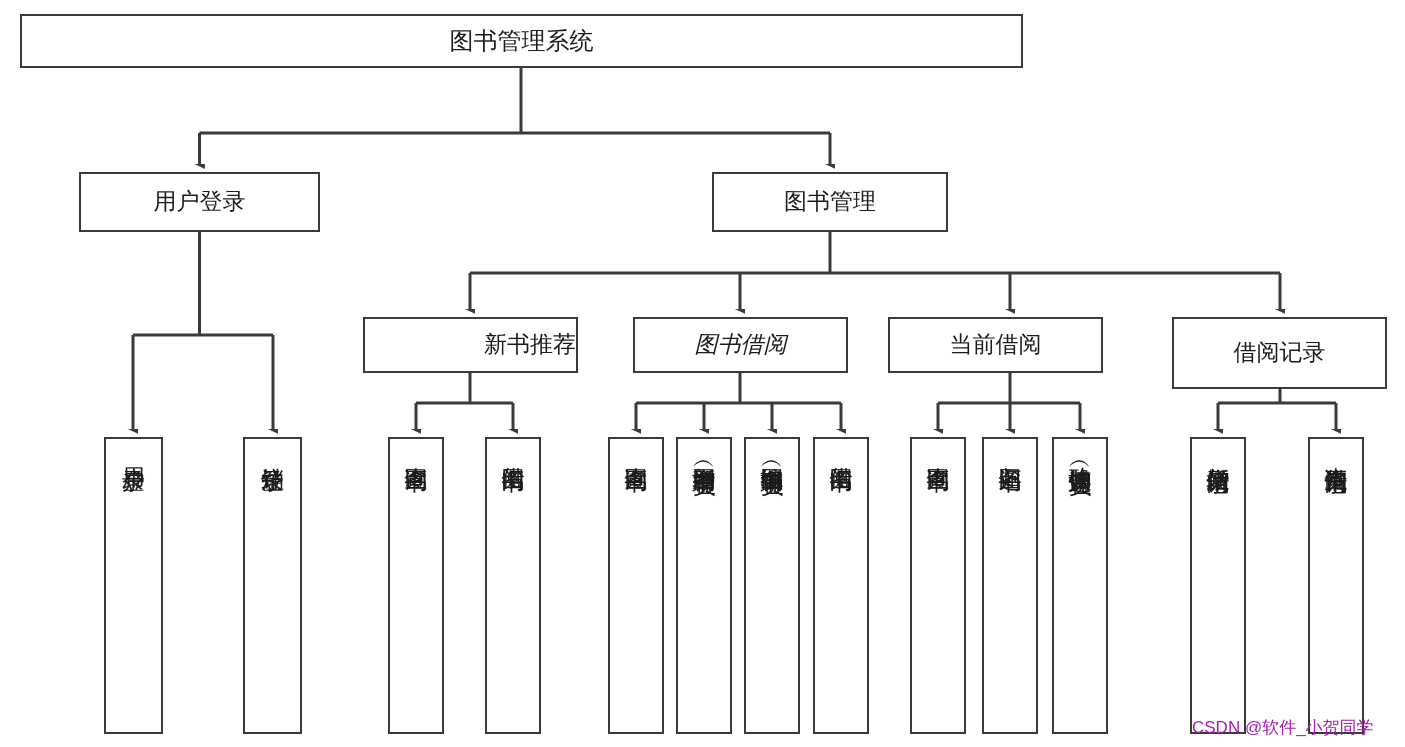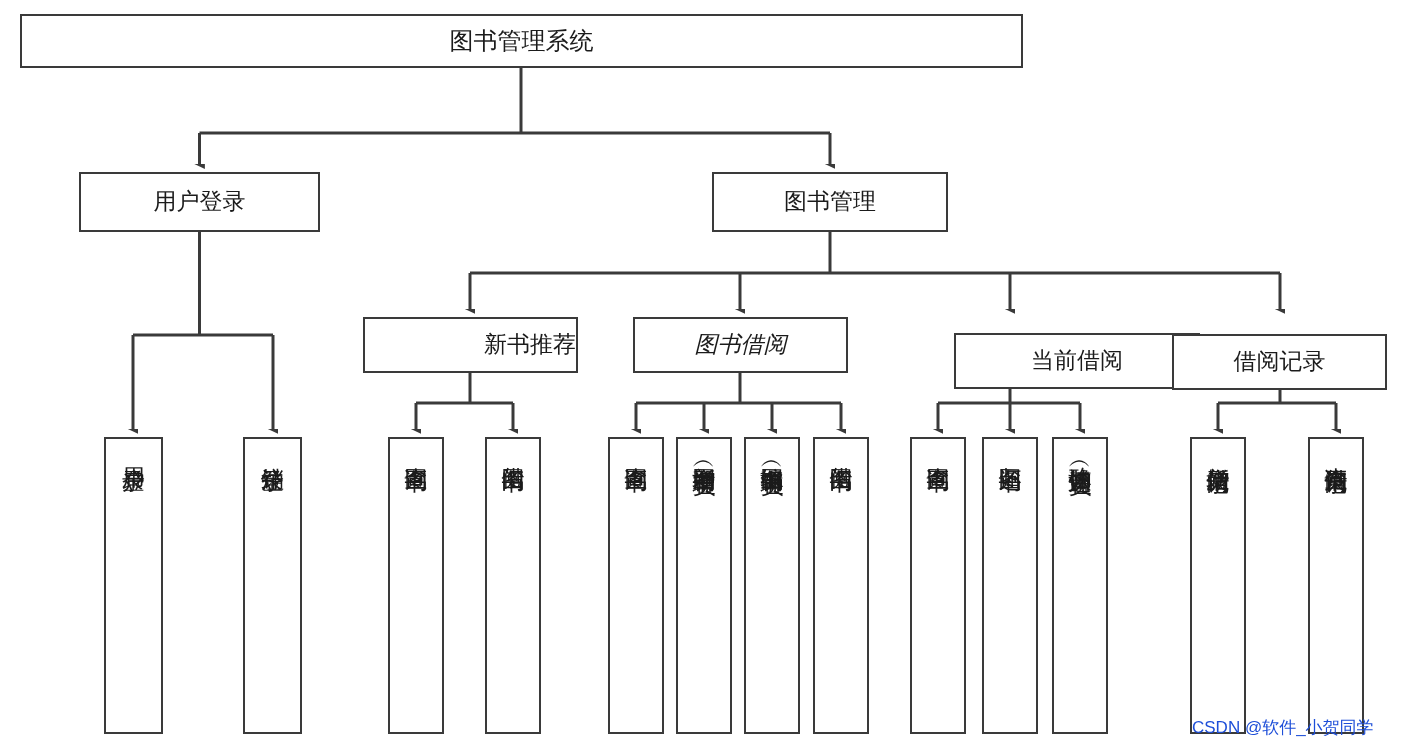--- a/index.html
+++ b/index.html
@@ -55,21 +55,21 @@
     writing-mode: vertical-rl;
     text-orientation: upright;
     font-size: 23px;
     line-height: 1.0;
     letter-spacing: 1px;
     white-space: nowrap;
   }
   .watermark {
     position: absolute;
     font-size: 17px;
-    color: #1d4ed8;
+    color: #a21caf;
     white-space: nowrap;
     user-select: none;
   }
 </style>
 </head>
 <body>
 
 <div id="canvas">
 
   <svg class="wires" viewBox="0 0 1405 747" xmlns="http://www.w3.org/2000/svg">
@@ -135,24 +135,24 @@
   <div class="node h" style="left:712px; top:172px; width:236px; height:60px;">
     <span class="lbl">图书管理</span>
   </div>
 
   <div class="node h" style="left:363px; top:317px; width:215px; height:56px;justify-content:flex-end;">
     <span class="lbl">新书推荐</span>
   </div>
   <div class="node h" style="left:633px; top:317px; width:215px; height:56px;font-style:italic;">
     <span class="lbl">图书借阅</span>
   </div>
-  <div class="node h" style="left:954px; top:317px; width:246px; height:56px;margin-top:16px;">
+  <div class="node h" style="left:888px; top:317px; width:215px; height:56px;">
     <span class="lbl">当前借阅</span>
   </div>
-  <div class="node h" style="left:1172px; top:317px; width:215px; height:56px;margin-top:17px;">
+  <div class="node h" style="left:1172px; top:317px; width:215px; height:72px;">
     <span class="lbl">借阅记录</span>
   </div>
 
   <div class="node v" style="left:104px; top:437px; width:59px; height:297px;">
     <span class="lbl">用户登录</span>
   </div>
   <div class="node v" style="left:243px; top:437px; width:59px; height:297px;">
     <span class="lbl">注销登录</span>
   </div>
 

